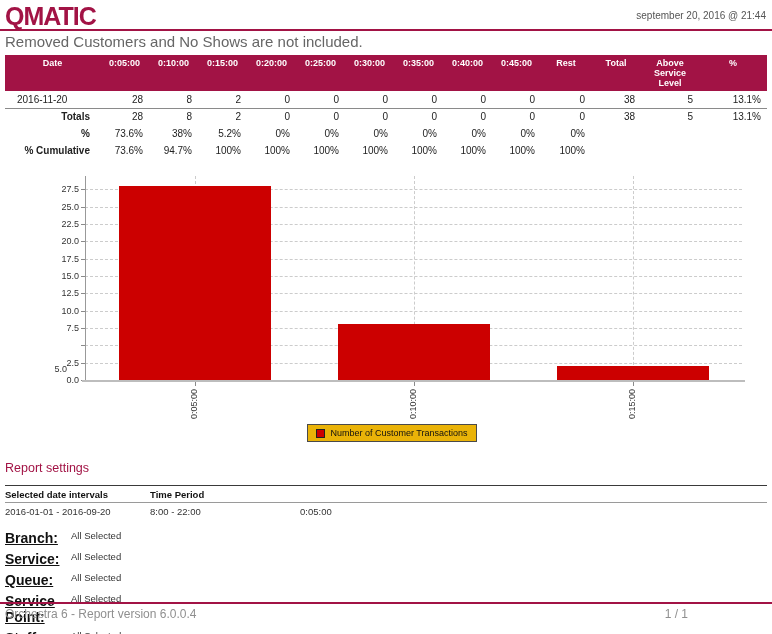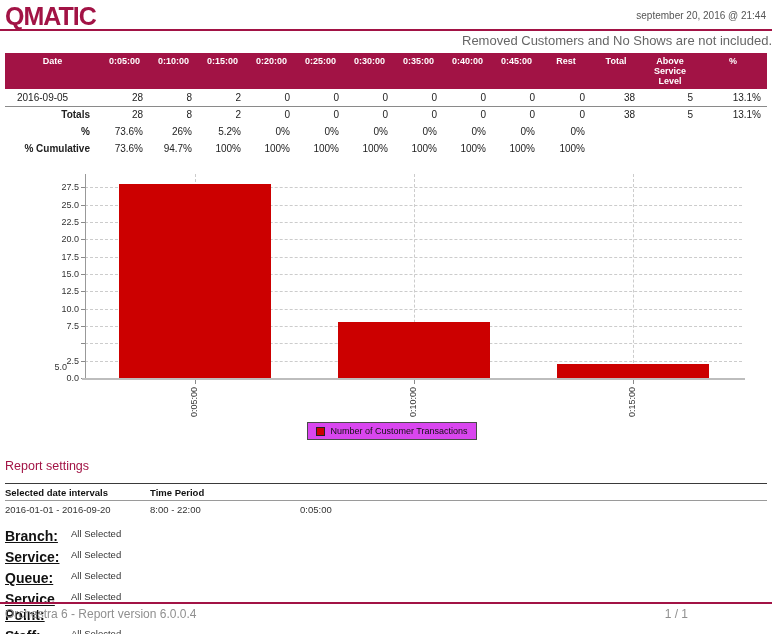--- a/index.html
+++ b/index.html
@@ -8,21 +8,21 @@
   .page { position:relative; width:772px; height:634px; }
 
   
   .hdr { display:flex; justify-content:space-between; align-items:flex-start;
          padding:4px 6px 0 5px; height:26px; }
   .logo { font-size:25px; font-weight:800; letter-spacing:-1px; color:#a21345; line-height:24px; }
   .dt   { font-size:10px; color:#555; padding-top:6px; }
   .brand-rule { height:2px; background:#a21345; margin-top:3px; }
 
   .title { color:#a21345; font-size:14px; font-weight:400; padding:7px 0 2px 5px; }
-  .note  { font-size:13px; color:#666; padding:2px 0 3px 5px;text-align:right; }
+  .note  { font-size:15px; color:#666; padding:2px 0 3px 5px; }
 
   
   table { border-collapse:collapse; table-layout:fixed; width:762px; margin:2px 5px 0 5px; }
   thead th { background:#a21345; color:#fff; font-size:9px; font-weight:bold;
              text-align:center; vertical-align:top; padding:3px 1px; height:27px; line-height:10px; }
   tbody td { font-size:10px; color:#222; text-align:right; padding:2px 6px 2px 1px; height:17px;
              white-space:nowrap; overflow:hidden; }
   tbody td.datecell { text-align:left; padding-left:12px; }
   tbody td.rowlabel { font-weight:bold; padding-right:10px; }
   tr.first-data td { border-bottom:1px solid #8a8a8a; }
@@ -33,21 +33,21 @@
   .gridline-v { position:absolute; border-left:1px dashed #cccccc; width:0; }
   .ytick { position:absolute; width:4px; height:1px; background:#8a8a8a; }
   .xtick { position:absolute; width:1px; height:4px; background:#8a8a8a; }
   .ylabel { position:absolute; width:34px; text-align:right; font-size:9px; color:#333; }
   .xlabel { position:absolute; font-size:9px; color:#333;
             writing-mode:vertical-rl; transform:rotate(180deg); }
   .axis-y { position:absolute; width:1px; background:#999; }
   .axis-x { position:absolute; height:2px; background:#bdbdbd; }
   .bar { position:absolute; background:#cc0000; }
   .legend { position:absolute; left:12px; right:0; margin:0 auto; width:max-content;
-            border:1px solid #4a4a4a; background:#d946ef; padding:3px 8px;
+            border:1px solid #4a4a4a; background:#eab308; padding:3px 8px;
             display:flex; align-items:center; gap:5px; font-size:9px; color:#111; }
   .swatch { width:9px; height:9px; background:#cc0000; border:1px solid #222; display:inline-block; }
 
   
   #settings { padding:0 0 0 5px; }
   .settings-title { color:#a21345; font-size:12.5px; font-weight:400; margin:8px 0 10px 0; }
   .rule-dark  { height:1px; background:#3a3a3a; margin:0 5px 0 0; width:762px; }
   .rule-gray  { height:1px; background:#9a9a9a; margin:0 5px 0 0; width:762px; }
   .scols { display:grid; grid-template-columns:145px 150px auto; width:762px; }
   .scols .sh { font-size:9.5px; font-weight:bold; color:#111; padding:3px 0 2px 0; }
@@ -105,21 +105,21 @@
           <th>0:40:00</th>
           <th>0:45:00</th>
           <th>Rest</th>
           <th>Total</th>
           <th>Above Service Level</th>
           <th>%</th>
         </tr>
       </thead>
     <tbody id="table-body">
         <tr class="first-data">
-          <td class="datecell">2016-09-05</td>
+          <td class="datecell">2016-11-20</td>
           <td>28</td>
           <td>8</td>
           <td>2</td>
           <td>0</td>
           <td>0</td>
           <td>0</td>
           <td>0</td>
           <td>0</td>
           <td>0</td>
           <td>0</td>
@@ -139,21 +139,21 @@
           <td>0</td>
           <td>0</td>
           <td>0</td>
           <td>38</td>
           <td>5</td>
           <td>13.1%</td>
         </tr>
         <tr>
           <td class="rowlabel">%</td>
           <td>73.6%</td>
-          <td>26%</td>
+          <td>38%</td>
           <td>5.2%</td>
           <td>0%</td>
           <td>0%</td>
           <td>0%</td>
           <td>0%</td>
           <td>0%</td>
           <td>0%</td>
           <td>0%</td>
           <td></td>
           <td></td>

